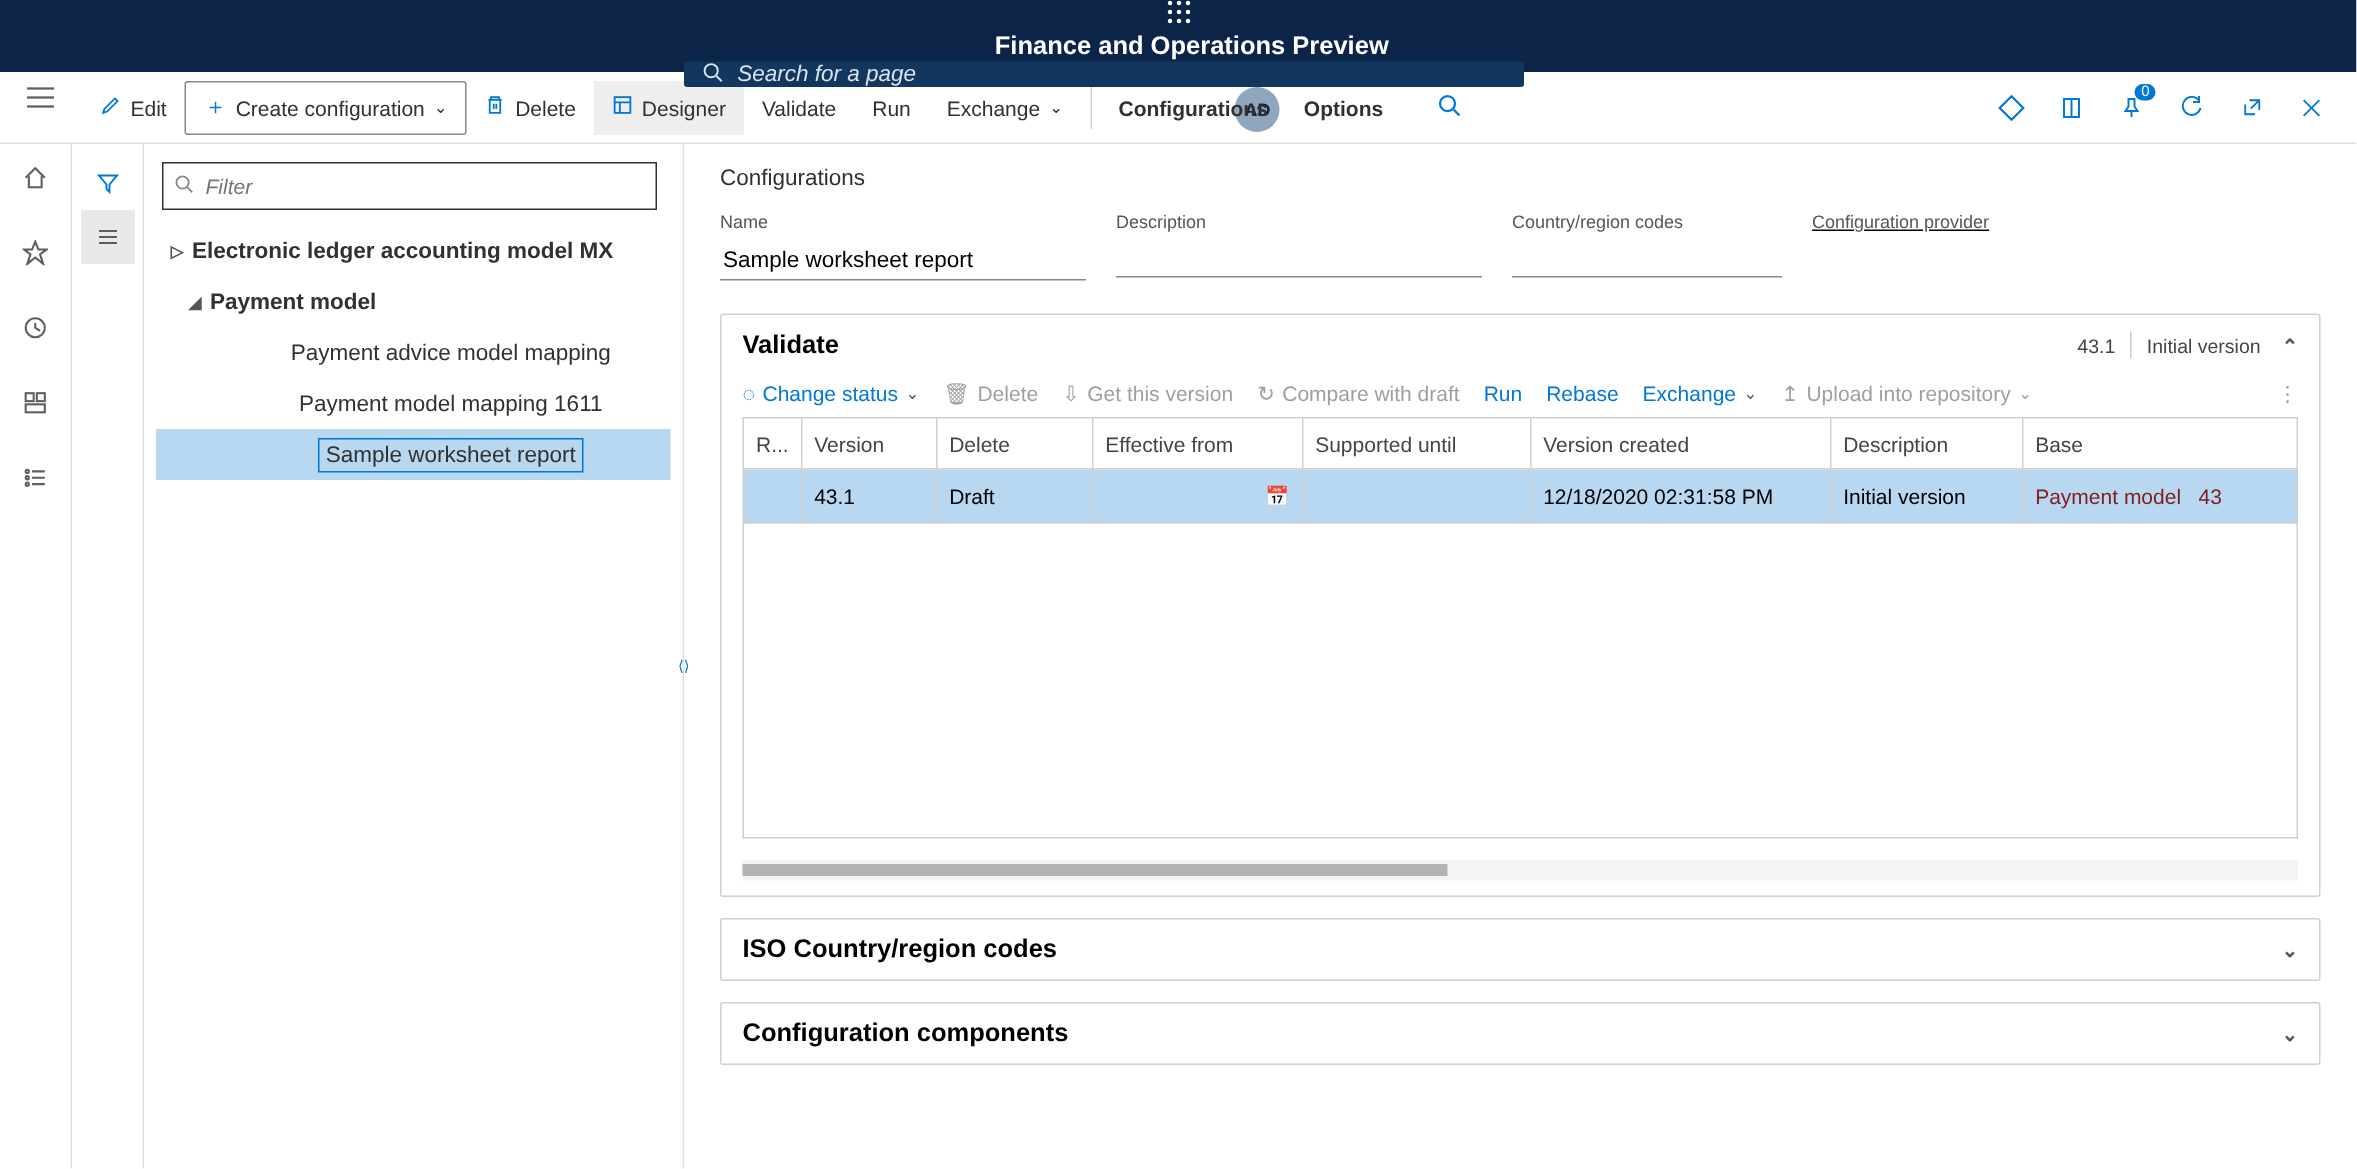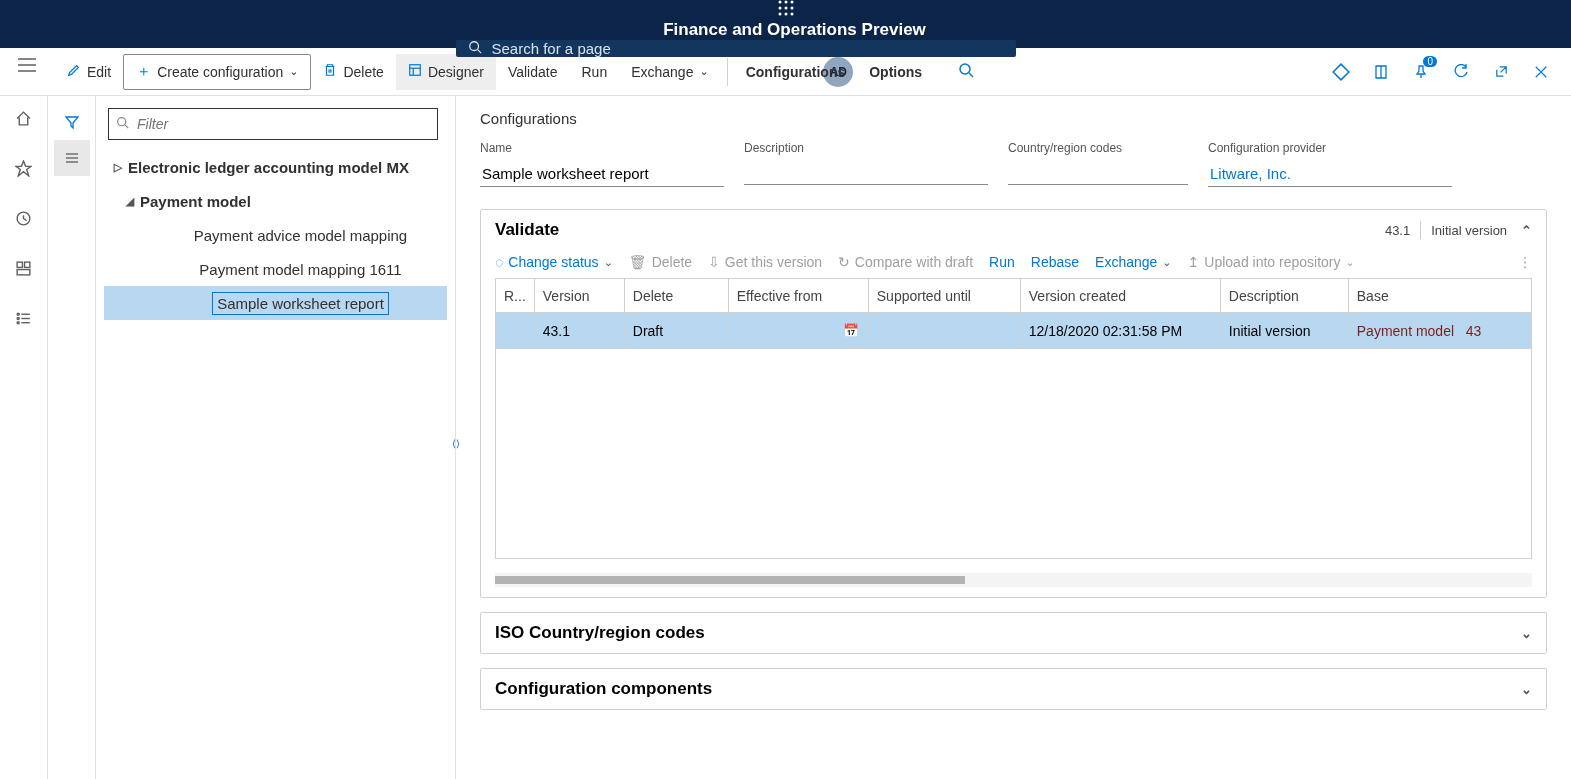--- a/index.html
+++ b/index.html
@@ -4,21 +4,21 @@
 <style>
 * { box-sizing: border-box; margin: 0; padding: 0; font-family: "Segoe UI", Arial, sans-serif; }
 body { width: 1571px; height: 779px; overflow: hidden; background: #fff; }
 
 
 .topbar { height: 48px; background: #0b2448; color: #fff; display: flex; align-items: center; padding: 0 10px; flex-direction: column; }
 .topbar .waffle { width: 36px; text-align: center; font-size: 16px; }
 .topbar .app-title { font-size: 17px; font-weight: 600; margin-left: 18px; }
 .topbar .search-wrap { margin-left: auto; margin-right: auto; width: 560px; height: 32px; background: #13365e; border-radius: 2px; display: flex; align-items: center; padding: 0 12px; position: relative; left: -50px; }
 .topbar .search-wrap .sicon { margin-right: 10px; font-size: 14px; }
-.topbar .search-wrap input { background: transparent; border: none; color: #d9e2ee; font-size: 15px; flex: 1; outline: none; }
+.topbar .search-wrap input { background: transparent; border: none; color: #d9e2ee; font-size: 15px; flex: 1; font-style: italic; outline: none; }
 .topbar .search-wrap input::placeholder { color: #d9e2ee; }
 .topbar .right { display: flex; align-items: center; margin-right: 6px; }
 .topbar .right .company { font-size: 14px; }
 .topbar .right .ticon { width: 24px; text-align: center; font-size: 16px; }
 .topbar .avatar { width: 30px; height: 30px; border-radius: 50%; background: #90a6bf; color: #0b2448; display: flex; align-items: center; justify-content: center; font-size: 12px; font-weight: 600; }
 
 
 .actionbar { height: 48px; border-bottom: 1px solid #e1e1e1; display: flex; align-items: center; padding-left: 55px; gap: 0; background: #fff; }
 .actionbar .act { display: flex; align-items: center; gap: 6px; padding: 0 12px; height: 36px; font-size: 14px; color: #323130; cursor: pointer; }
 .actionbar .act.hovered { background: #eee; }
@@ -64,21 +64,21 @@
 .main::-webkit-scrollbar-track { background: #f0f0f0; }
 .breadcrumb { font-size: 15px; color: #323130; margin-bottom: 14px; }
 .fields-row { display: flex; gap: 20px; margin-bottom: 22px; }
 .field { display: flex; flex-direction: column; }
 .field label { font-size: 12px; color: #555; margin-bottom: 6px; }
 .field .fval { border-bottom: 1px solid #8a8886; padding: 4px 2px; font-size: 15px; min-height: 24px; }
 .field .fval.link { color: #0078d4; }
 .field.w-name { width: 244px; }
 .field.w-desc { width: 244px; }
 .field.w-country { width: 180px; }
-.field.w-prov { width: 244px; }
+.field.w-prov { width: 244px; text-decoration: underline; }
 
 
 .card { border: 1px solid #d0d0d0; border-radius: 2px; margin-bottom: 14px; background: #fff; }
 .card-header { display: flex; align-items: center; padding: 10px 14px; font-size: 17px; font-weight: 600; }
 .card-header .hspacer { flex: 1; }
 .card-header .hmeta { font-size: 13px; font-weight: 400; color: #444; display: flex; align-items: center; gap: 10px; }
 .card-header .hmeta .sep { width: 1px; height: 18px; background: #ccc; }
 .card-header .chev { margin-left: 14px; color: #555; font-size: 13px; cursor: pointer; }
 
 .card-toolbar { display: flex; align-items: center; gap: 16px; padding: 4px 14px 8px 14px; font-size: 14px; flex-wrap: wrap; }
@@ -354,21 +354,20 @@
       <div class="field w-desc">
         <label>Description</label>
         <div class="fval"></div>
       </div>
       <div class="field w-country">
         <label>Country/region codes</label>
         <div class="fval"></div>
       </div>
       <div class="field w-prov">
         <label>Configuration provider</label>
-        <div class="fval link">Litware, Inc.</div>
       </div>
     </div>
 
     <div class="card">
       <div class="card-header">
         <span>Validate</span>
         <div class="hspacer"></div>
         <div class="hmeta">
           <span>43.1</span>
           <span class="sep"></span>

